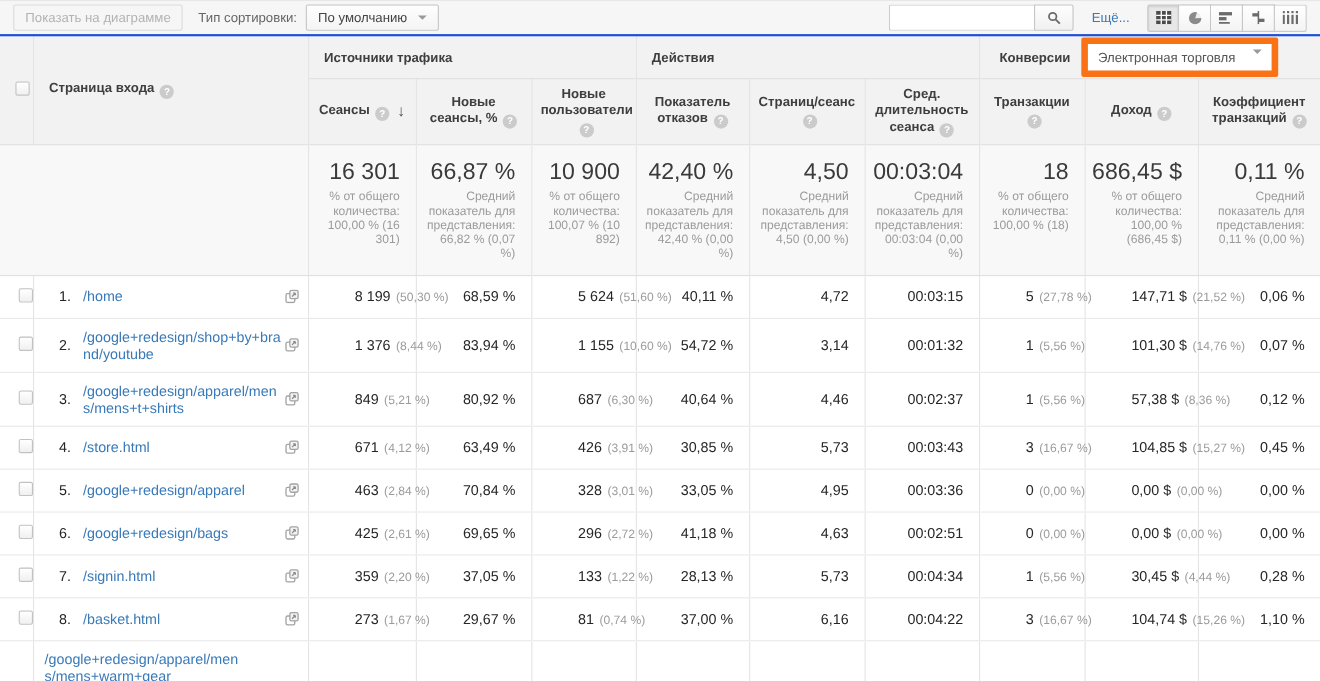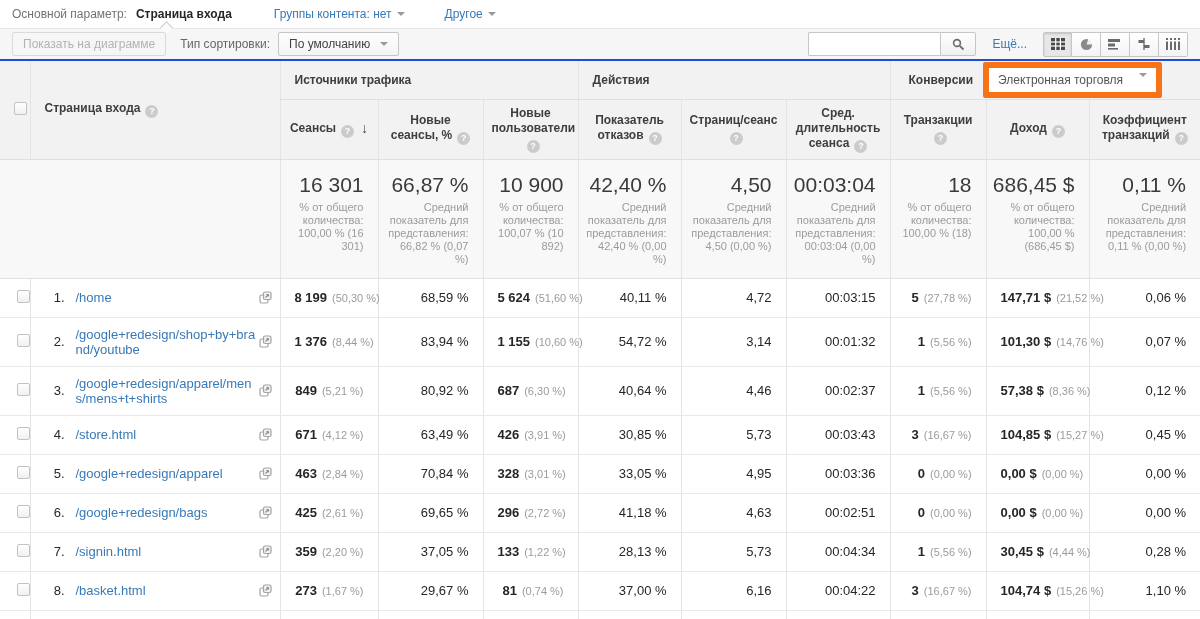--- a/index.html
+++ b/index.html
@@ -57,42 +57,29 @@
   .sum-sub{font-size:11px;color:var(--muted);line-height:13px;margin-top:4px;}
 
   
   tbody.data td{border-bottom:1px solid #e9e9e9;background:#fff;padding:11px 14px;text-align:right;font-size:13px;}
   tbody.data td.cb-cell{padding:11px 0;}
   tbody.data td.page-cell{text-align:left;padding:9px 6px 9px 10px;}
   .page-flex{display:flex;align-items:center;}
   .rownum{width:24px;text-align:right;margin-right:11px;flex:none;color:var(--value);}
   .pagelink{color:var(--link);word-break:break-all;line-height:15px;max-width:182px;text-decoration:none;cursor:pointer;}
   .goto{margin-left:auto;flex:none;margin-right:2px;cursor:pointer;line-height:0;}
-  .val{font-weight:bold;color:var(--value);white-space:nowrap;}
+  .val{font-weight:normal;color:var(--value);white-space:nowrap;margin-left:28px;}
   .plain{color:var(--value);white-space:nowrap;}
   .pct{font-size:11px;color:var(--muted);margin-left:5px;white-space:nowrap;}
 </style>
 </head>
 <body>
 
 <div>
 
-  <div class="param-bar">
-    <span class="param-label">Основной параметр:</span>
-    <span class="tab-active">Страница входа</span>
-    <span class="blue-item">
-      <span>Группы контента: нет</span>
-      <span class="caret"></span>
-    </span>
-    <span class="blue-item">
-      <span>Другое</span>
-      <span class="caret"></span>
-    </span>
-    <span class="notch"></span>
-  </div>
 
   <div class="toolbar">
     <button class="btn disabled">Показать на диаграмме</button>
     <span class="sort-label">Тип сортировки:</span>
     <button class="btn">
       <span>По умолчанию</span>
       <span class="caret"></span>
     </button>
 
     <div class="right-group">

